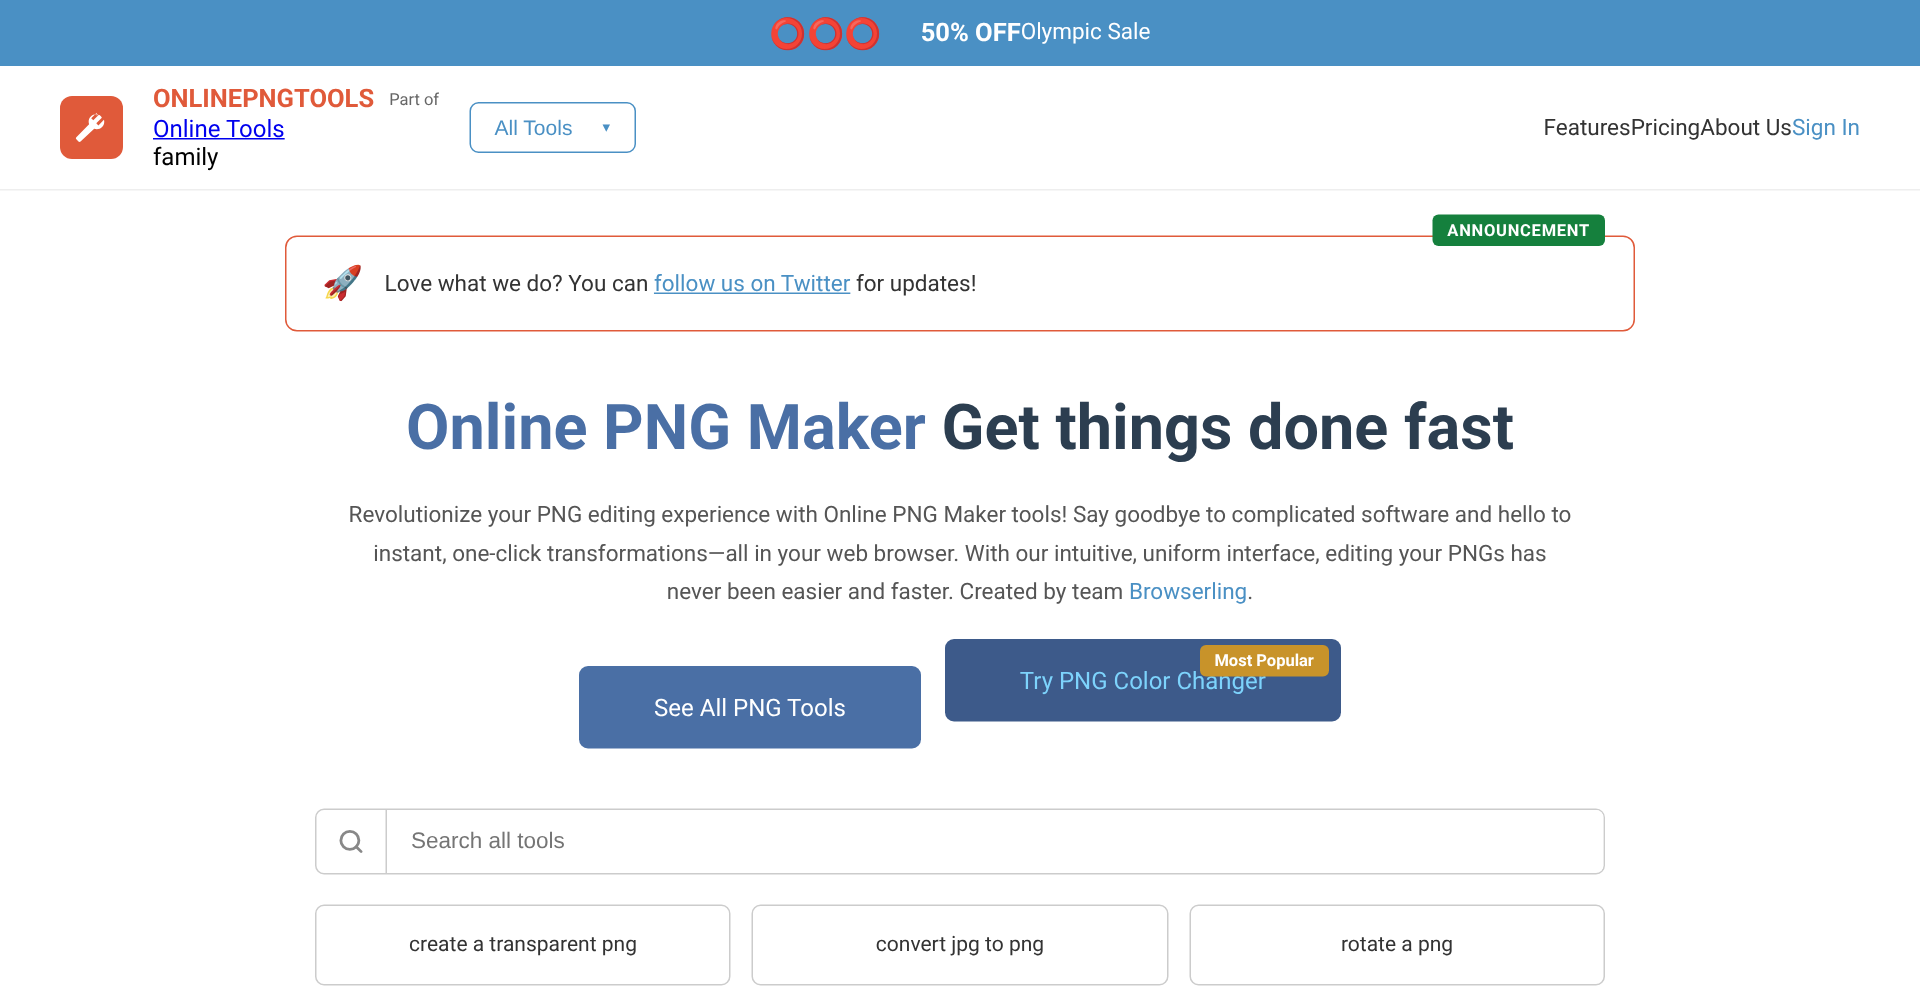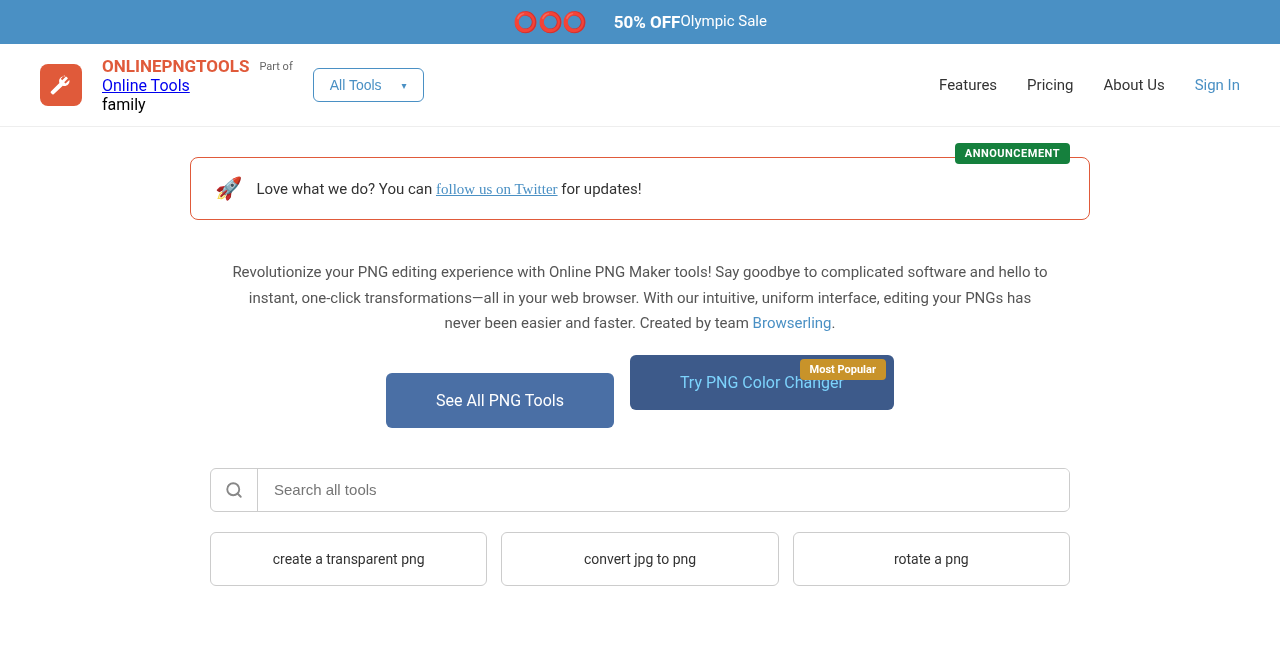--- a/index.html
+++ b/index.html
@@ -64,21 +64,20 @@
       display: flex;
       align-items: center;
       gap: 20px;
     }
     .all-tools-btn .chevron { font-size: 10px; }
 
     .nav-links {
       margin-left: auto;
       display: flex;
       align-items: center;
-      gap: 30px;
     }
     .nav-link {
       color: #333;
       text-decoration: none;
       font-size: 15px;
     }
     .sign-in-link {
       color: #4a90c4;
       text-decoration: none;
       font-size: 15px;
@@ -105,21 +104,21 @@
       top: -14px;
       right: 20px;
       background: #15803d;
       color: white;
       font-size: 11px;
       font-weight: 700;
       padding: 4px 10px;
       border-radius: 4px;
       letter-spacing: 0.5px;
     }
-    .announcement-box a { color: #4a90c4; font-family: Liberation Serif, serif; }
+    .announcement-box a { color: #4a90c4; }
     .rocket-icon { font-size: 22px; }
 
     
     .main-content {
       max-width: 900px;
       margin: 0 auto;
       padding: 20px 20px 40px;
       text-align: center;
     }
     .hero-title {
@@ -272,20 +271,23 @@
   <div class="announcement-box">
     <span class="rocket-icon">🚀</span>
     <span>
       <span>Love what we do? You can </span><a href="#">follow us on Twitter</a><span> for updates!</span>
     </span>
   </div>
   <div class="announcement-badge">ANNOUNCEMENT</div>
 </div>
 
 <div class="main-content">
+  <h1 class="hero-title">
+    <span class="colored">Online PNG Maker</span><span class="dark"> Get things done fast</span>
+  </h1>
 
   <p class="hero-desc">
     <span>Revolutionize your PNG editing experience with Online PNG Maker tools! Say goodbye to complicated software and hello to instant, one-click transformations—all in your web browser. With our intuitive, uniform interface, editing your PNGs has never been easier and faster. Created by team </span><a href="#">Browserling</a><span>.</span>
   </p>
 
   <div class="cta-buttons">
     <a href="#" class="btn-primary">See All PNG Tools</a>
     <div class="btn-secondary-wrap">
       <a href="#" class="btn-secondary">Try PNG Color Changer</a>
       <div class="most-popular-badge">Most Popular</div>

